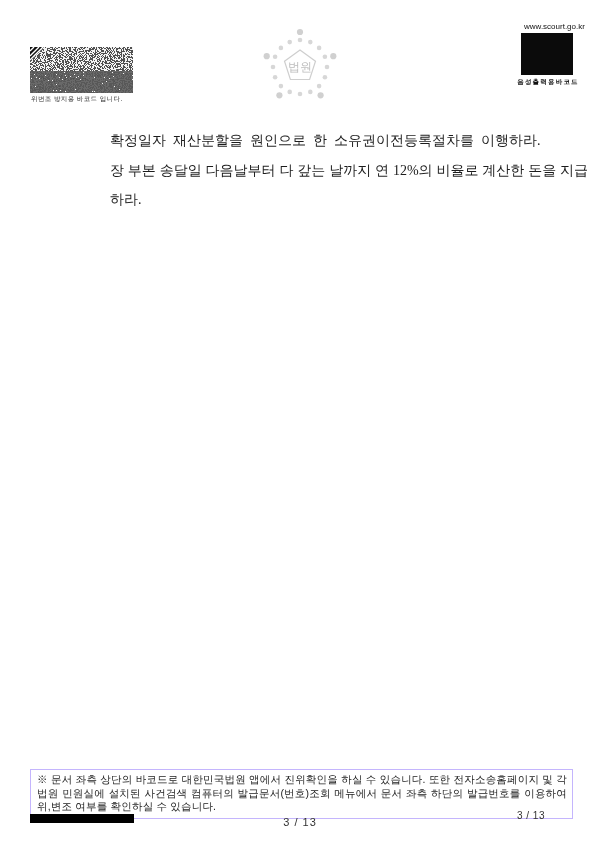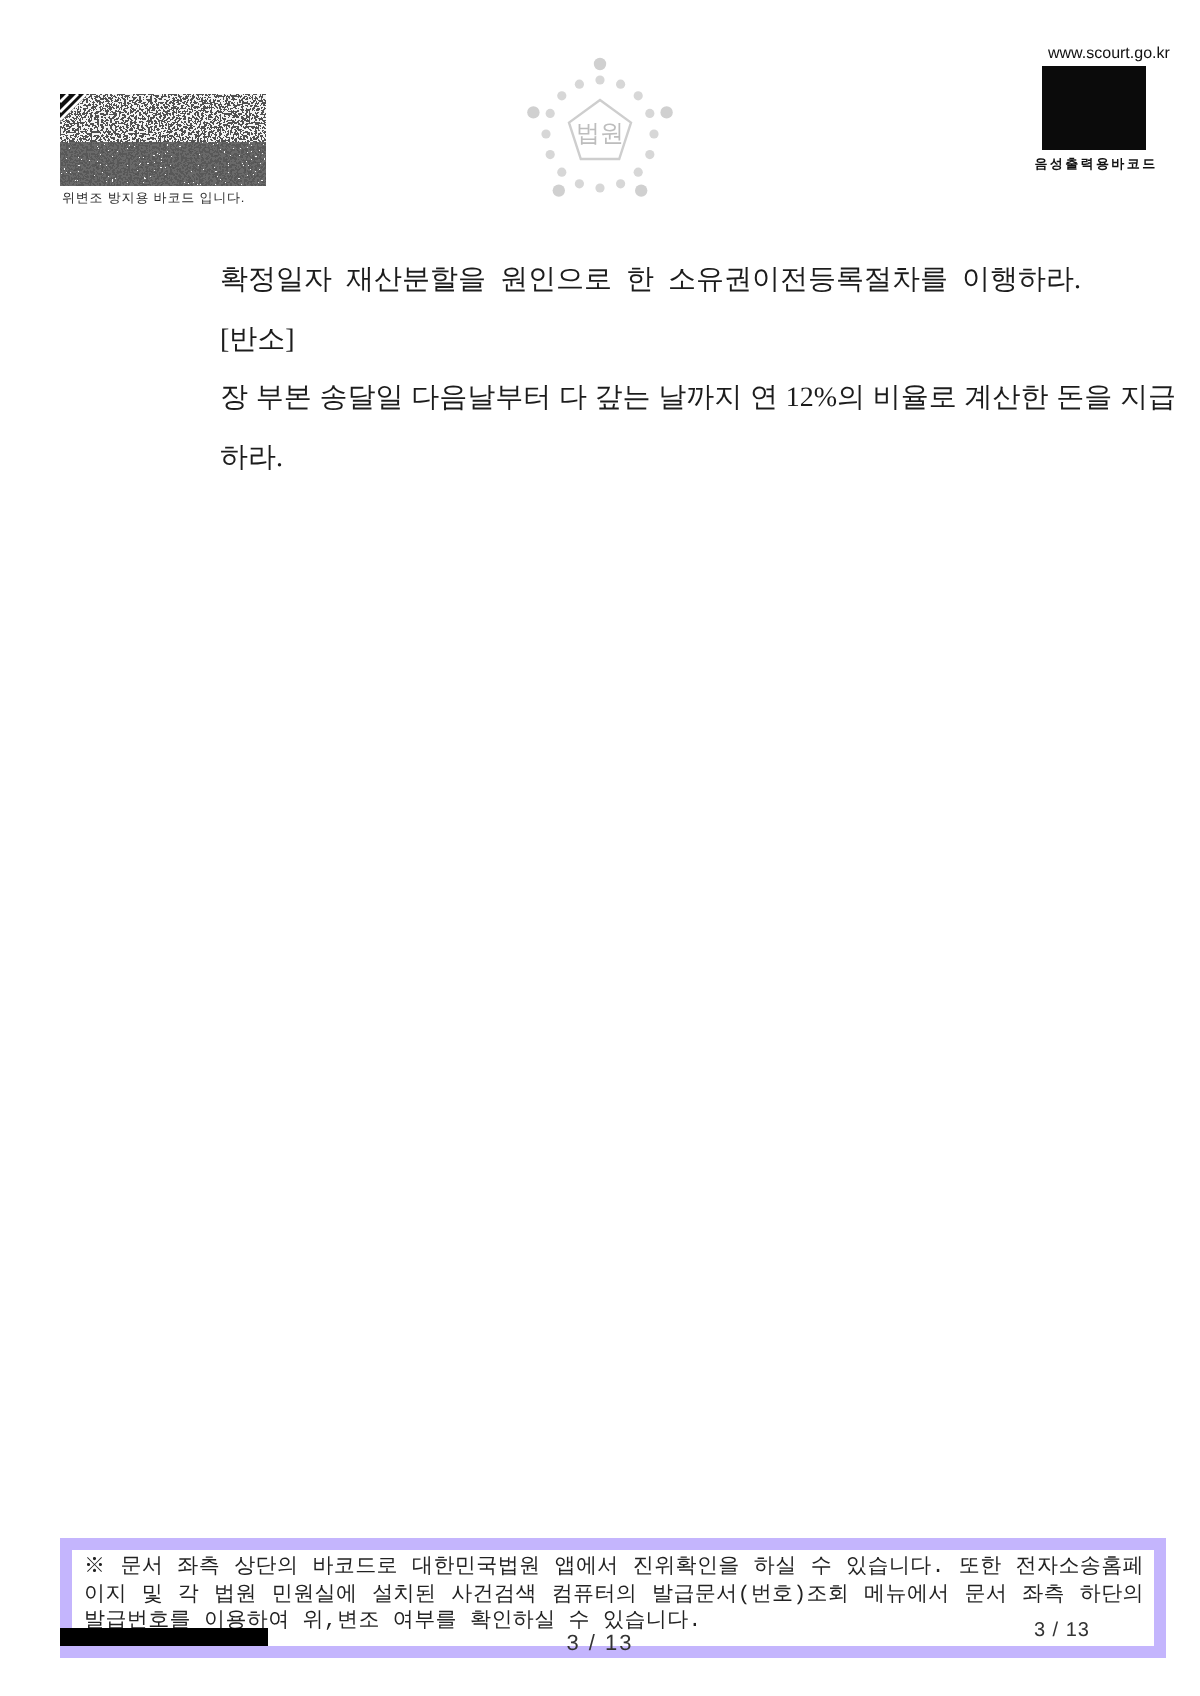--- a/index.html
+++ b/index.html
@@ -47,23 +47,23 @@
   .just { text-align: justify; text-align-last: justify; }
   .sp { word-spacing: 3.5px; }
   .redact {
     display: inline-block; width: 25px; height: 12px;
     background: #000; vertical-align: -1px; margin-right: 2px;
   }
 
   
   .footer-box {
     position: absolute; left: 30px; top: 769px; width: 530px;
-    border: 6px solid #c4b5fd;
+    border: 1px solid #c4b5fd;
     padding: 3px 5px 4px 6px;
-    font-family: Liberation Mono, monospace;
+    font-family: Liberation Sans, sans-serif;
     font-size: 10.5px; line-height: 13.5px; letter-spacing: 0.2px; color: #222;
     text-align: justify;
   }
 
   .issue-bar { position: absolute; left: 30px; top: 814px; width: 104px; height: 9px; background: #000; }
   .pg-center {
     position: absolute; left: 0; top: 816px; width: 600px; text-align: center;
     font-family: "Liberation Sans", "DejaVu Sans", sans-serif;
     font-size: 11px; color: #333; letter-spacing: 1px;
   }
@@ -136,21 +136,20 @@
     <polygon points="43,24 58.5,35.3 52.6,53.5 33.4,53.5 27.5,35.3" fill="none" stroke="#cecece" stroke-width="1.2"></polygon>
     <text x="43" y="44.5" text-anchor="middle" font-size="12" fill="#bdbdbd">법원</text>
   </svg>
 
   <div class="tr-url">www.scourt.go.kr</div>
   <div class="qr"></div>
   <div class="qr-caption">음성출력용바코드</div>
 
   <div class="body-text">
     <div class="bline sp">확정일자 재산분할을 원인으로 한 소유권이전등록절차를 이행하라.</div>
-    <div class="bline">[반소]</div>
     <div class="bline just">장 부본 송달일 다음날부터 다 갚는 날까지 연 12%의 비율로 계산한 돈을 지급하라.</div>
   </div>
 
   <div class="footer-box">
     <span>※ 문서 좌측 상단의 바코드로 대한민국법원 앱에서 진위확인을 하실 수 있습니다. 또한 전자소송홈페이지 및 각 법원 민원실에 설치된 사건검색 컴퓨터의 발급문서(번호)조회 메뉴에서 문서 좌측 하단의 발급번호를 이용하여 위,변조 여부를 확인하실 수 있습니다.</span>
   </div>
 
   <div class="issue-bar"></div>
 
   <div class="pg-center">3 / 13</div>

